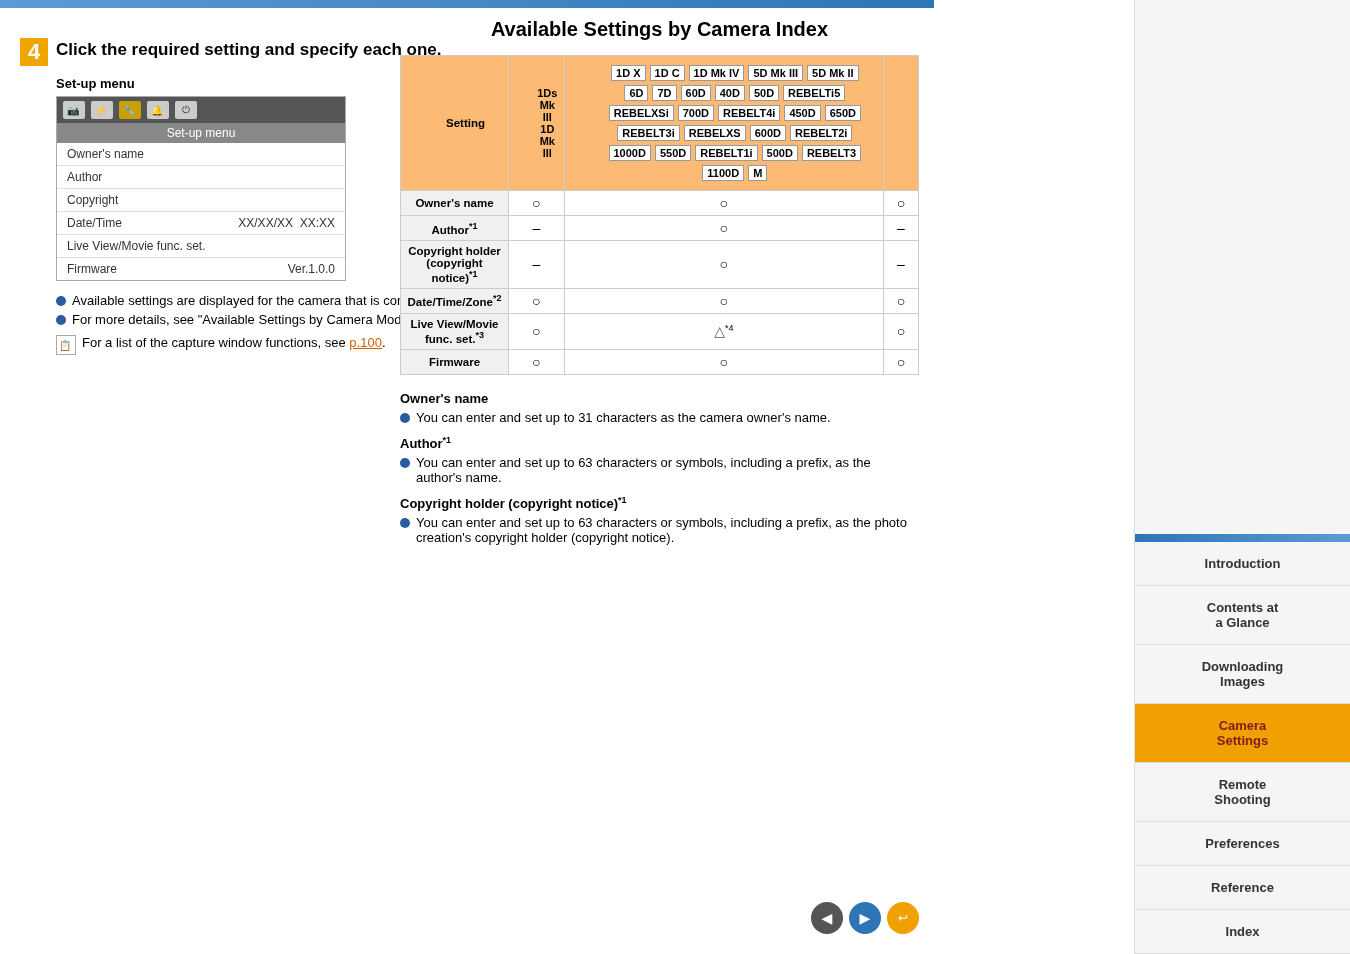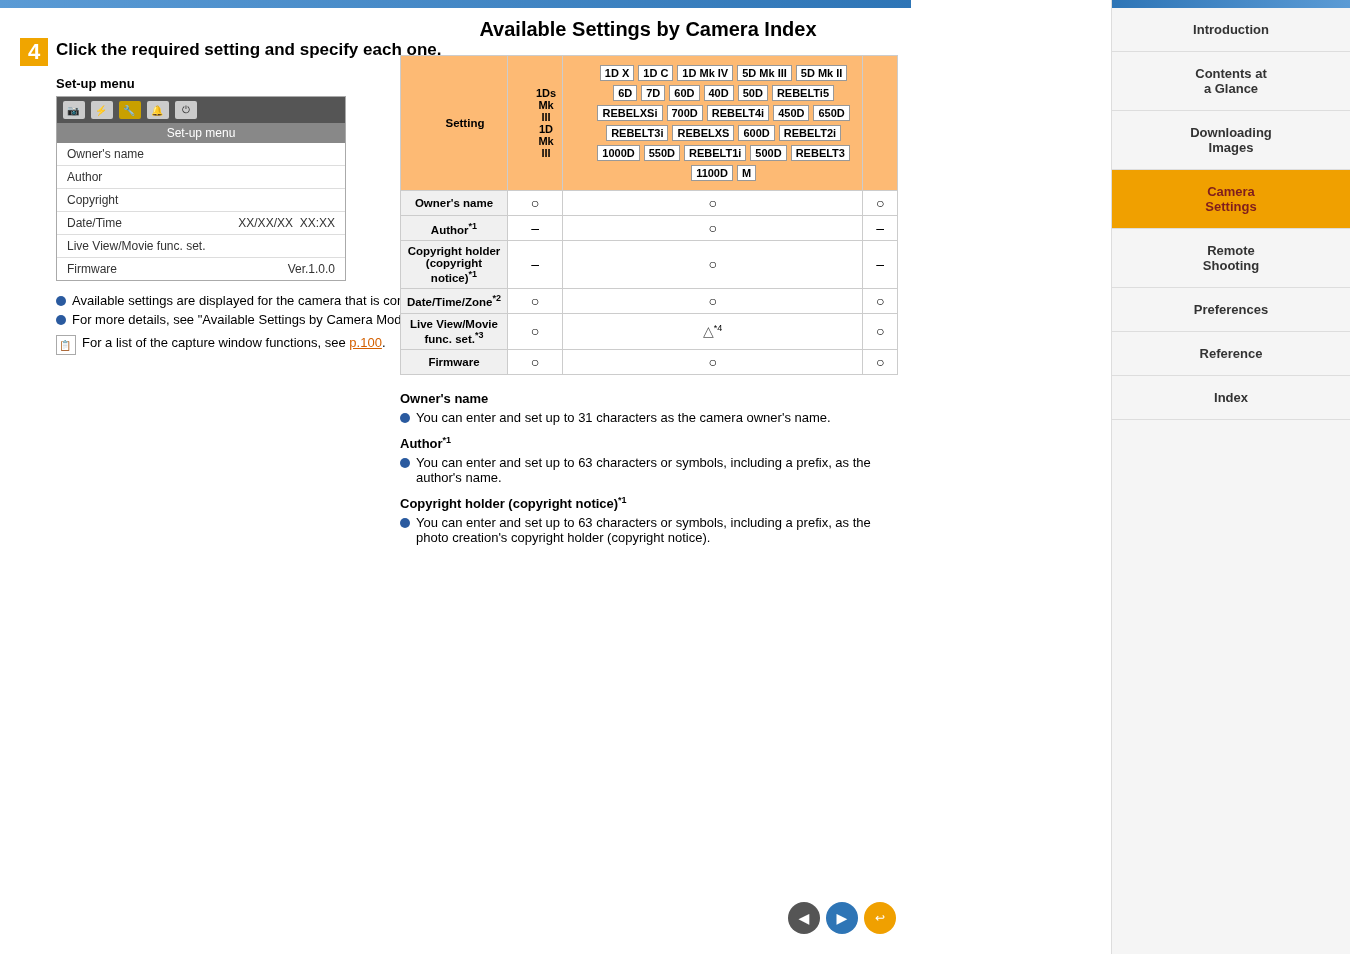--- a/index.html
+++ b/index.html
@@ -211,26 +211,27 @@
     }
     .desc-title {
       font-weight: bold;
       font-size: 13px;
       margin-bottom: 4px;
     }
     .sup { font-size: 9px; vertical-align: super; }
 
     
     .right-sidebar {
-      width: 239px;
+      width: 216px;
       background: #f5f5f5;
       border-left: 1px solid #ddd;
       display: flex;
       flex-direction: column;
       position: relative;
+      justify-content: flex-end;
     }
     .sidebar-top-bar {
       height: 8px;
       background: linear-gradient(to right, #2e75b6, #5b9bd5);
     }
     .nav-item {
       padding: 14px 10px;
       border-bottom: 1px solid #ddd;
       text-align: center;
       font-size: 13px;

